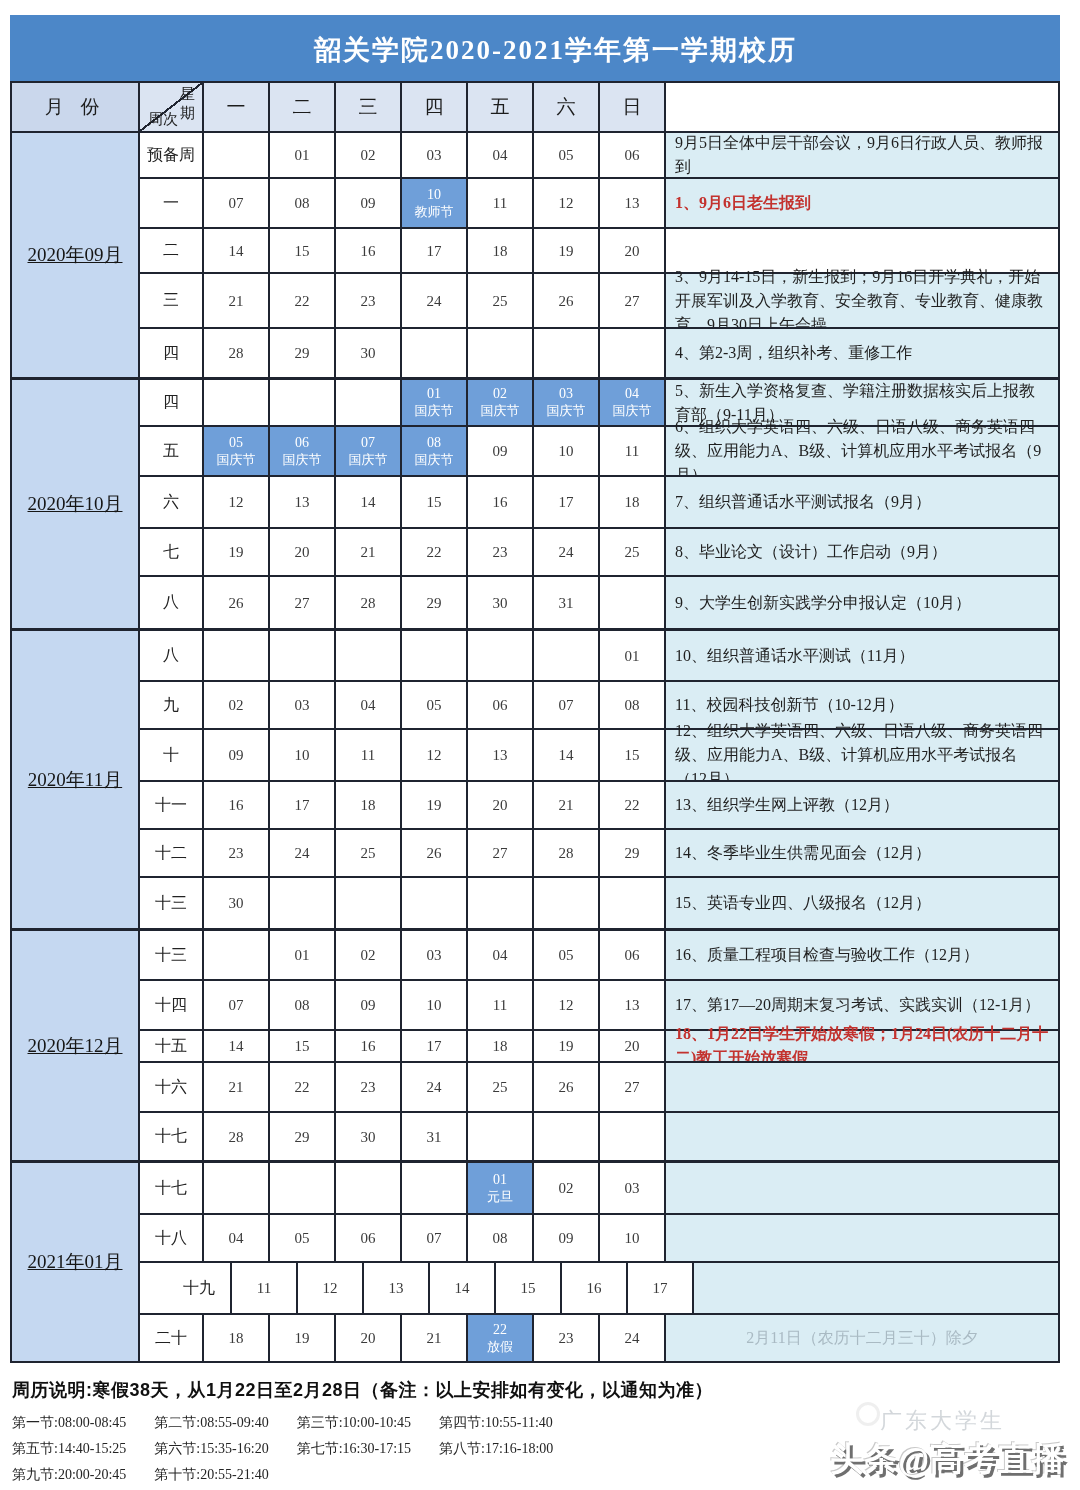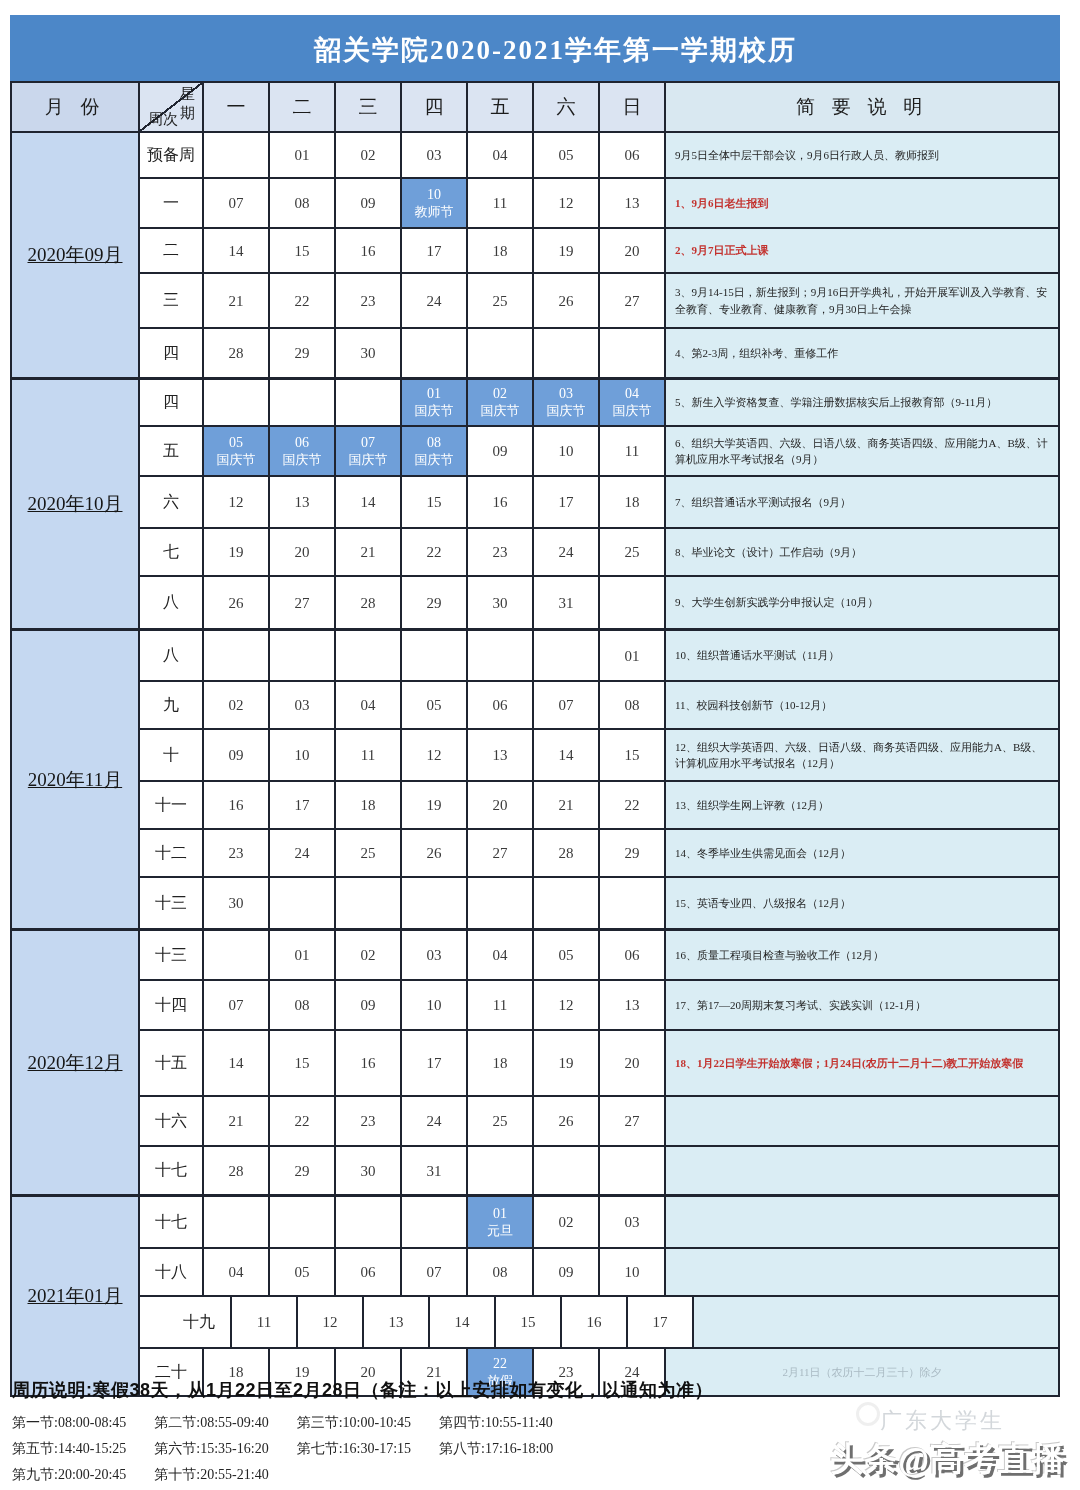--- a/index.html
+++ b/index.html
@@ -49,21 +49,21 @@
   .month-rows{flex:1;display:flex;flex-direction:column;}
   .week-row{display:flex;}
   .week-row + .week-row{border-top:2px solid var(--grid);}
   .week-cell{width:64px;border-right:2px solid var(--grid);background:#fff;
     display:flex;align-items:center;justify-content:center;font-size:16px;color:#222;}
   .day-cell{width:66px;border-right:2px solid var(--grid);background:#fff;
     display:flex;flex-direction:column;align-items:center;justify-content:center;
     font-size:15px;color:#3b3b3b;line-height:1.2;}
   .day-cell.holiday{background:var(--holiday);color:#fff;font-size:13px;}
   .day-cell.holiday .d-num{font-size:14px;}
-  .note-cell{flex:1;background:var(--note-bg);padding:3px 9px;font-size:11px;line-height:1.5;
+  .note-cell{flex:1;background:var(--note-bg);padding:3px 9px;font-size:16px;line-height:1.5;
     display:flex;flex-direction:column;justify-content:center;color:#1f1f1f;}
   .note-cell.red{color:var(--red);font-weight:bold;}
   .note-cell.faint{color:#a9bac3;align-items:center;}
 
   .summary{position:absolute;left:12px;top:1378px;font-family:"Liberation Sans","DejaVu Sans",sans-serif;
     font-weight:bold;font-size:18px;color:#101010;letter-spacing:0.5px;}
   .times{position:absolute;left:12px;top:1410px;font-size:14px;color:#242424;}
   .times .t-line{height:26px;line-height:26px;}
   .times span{display:inline-block;margin-right:28px;text-align:center;}
 
@@ -88,21 +88,20 @@
       <span class="dg-top">星期</span>
       <span class="dg-bottom">周次</span>
     </div>
     <div class="h-cell w-day h-day">一</div>
     <div class="h-cell w-day h-day">二</div>
     <div class="h-cell w-day h-day">三</div>
     <div class="h-cell w-day h-day">四</div>
     <div class="h-cell w-day h-day">五</div>
     <div class="h-cell w-day h-day">六</div>
     <div class="h-cell w-day h-day">日</div>
-    <div class="h-cell w-note h-note">简 要 说 明</div>
   </div>
   <div id="calendar-body">
       <div class="month-section">
         <div class="month-cell">2020年09月</div>
         <div class="month-rows">
           <div class="week-row" style="height: 44px;">
             <div class="week-cell">预备周</div>
             <div class="day-cell"></div>
             <div class="day-cell">01</div>
             <div class="day-cell">02</div>
@@ -132,23 +131,20 @@
           </div>
           <div class="week-row" style="height: 45px;">
             <div class="week-cell">二</div>
             <div class="day-cell">14</div>
             <div class="day-cell">15</div>
             <div class="day-cell">16</div>
             <div class="day-cell">17</div>
             <div class="day-cell">18</div>
             <div class="day-cell">19</div>
             <div class="day-cell">20</div>
-            <div class="note-cell red">
-              <div>2、9月7日正式上课</div>
-            </div>
           </div>
           <div class="week-row" style="height: 55px;">
             <div class="week-cell">三</div>
             <div class="day-cell">21</div>
             <div class="day-cell">22</div>
             <div class="day-cell">23</div>
             <div class="day-cell">24</div>
             <div class="day-cell">25</div>
             <div class="day-cell">26</div>
             <div class="day-cell">27</div>
@@ -370,21 +366,21 @@
             <div class="day-cell">08</div>
             <div class="day-cell">09</div>
             <div class="day-cell">10</div>
             <div class="day-cell">11</div>
             <div class="day-cell">12</div>
             <div class="day-cell">13</div>
             <div class="note-cell">
               <div>17、第17—20周期末复习考试、实践实训（12-1月）</div>
             </div>
           </div>
-          <div class="week-row" style="height: 66px;">
+          <div class="week-row" style="height: 32px;">
             <div class="week-cell">十五</div>
             <div class="day-cell">14</div>
             <div class="day-cell">15</div>
             <div class="day-cell">16</div>
             <div class="day-cell">17</div>
             <div class="day-cell">18</div>
             <div class="day-cell">19</div>
             <div class="day-cell">20</div>
             <div class="note-cell red">
               <div>18、1月22日学生开始放寒假；1月24日(农历十二月十二)教工开始放寒假</div>

